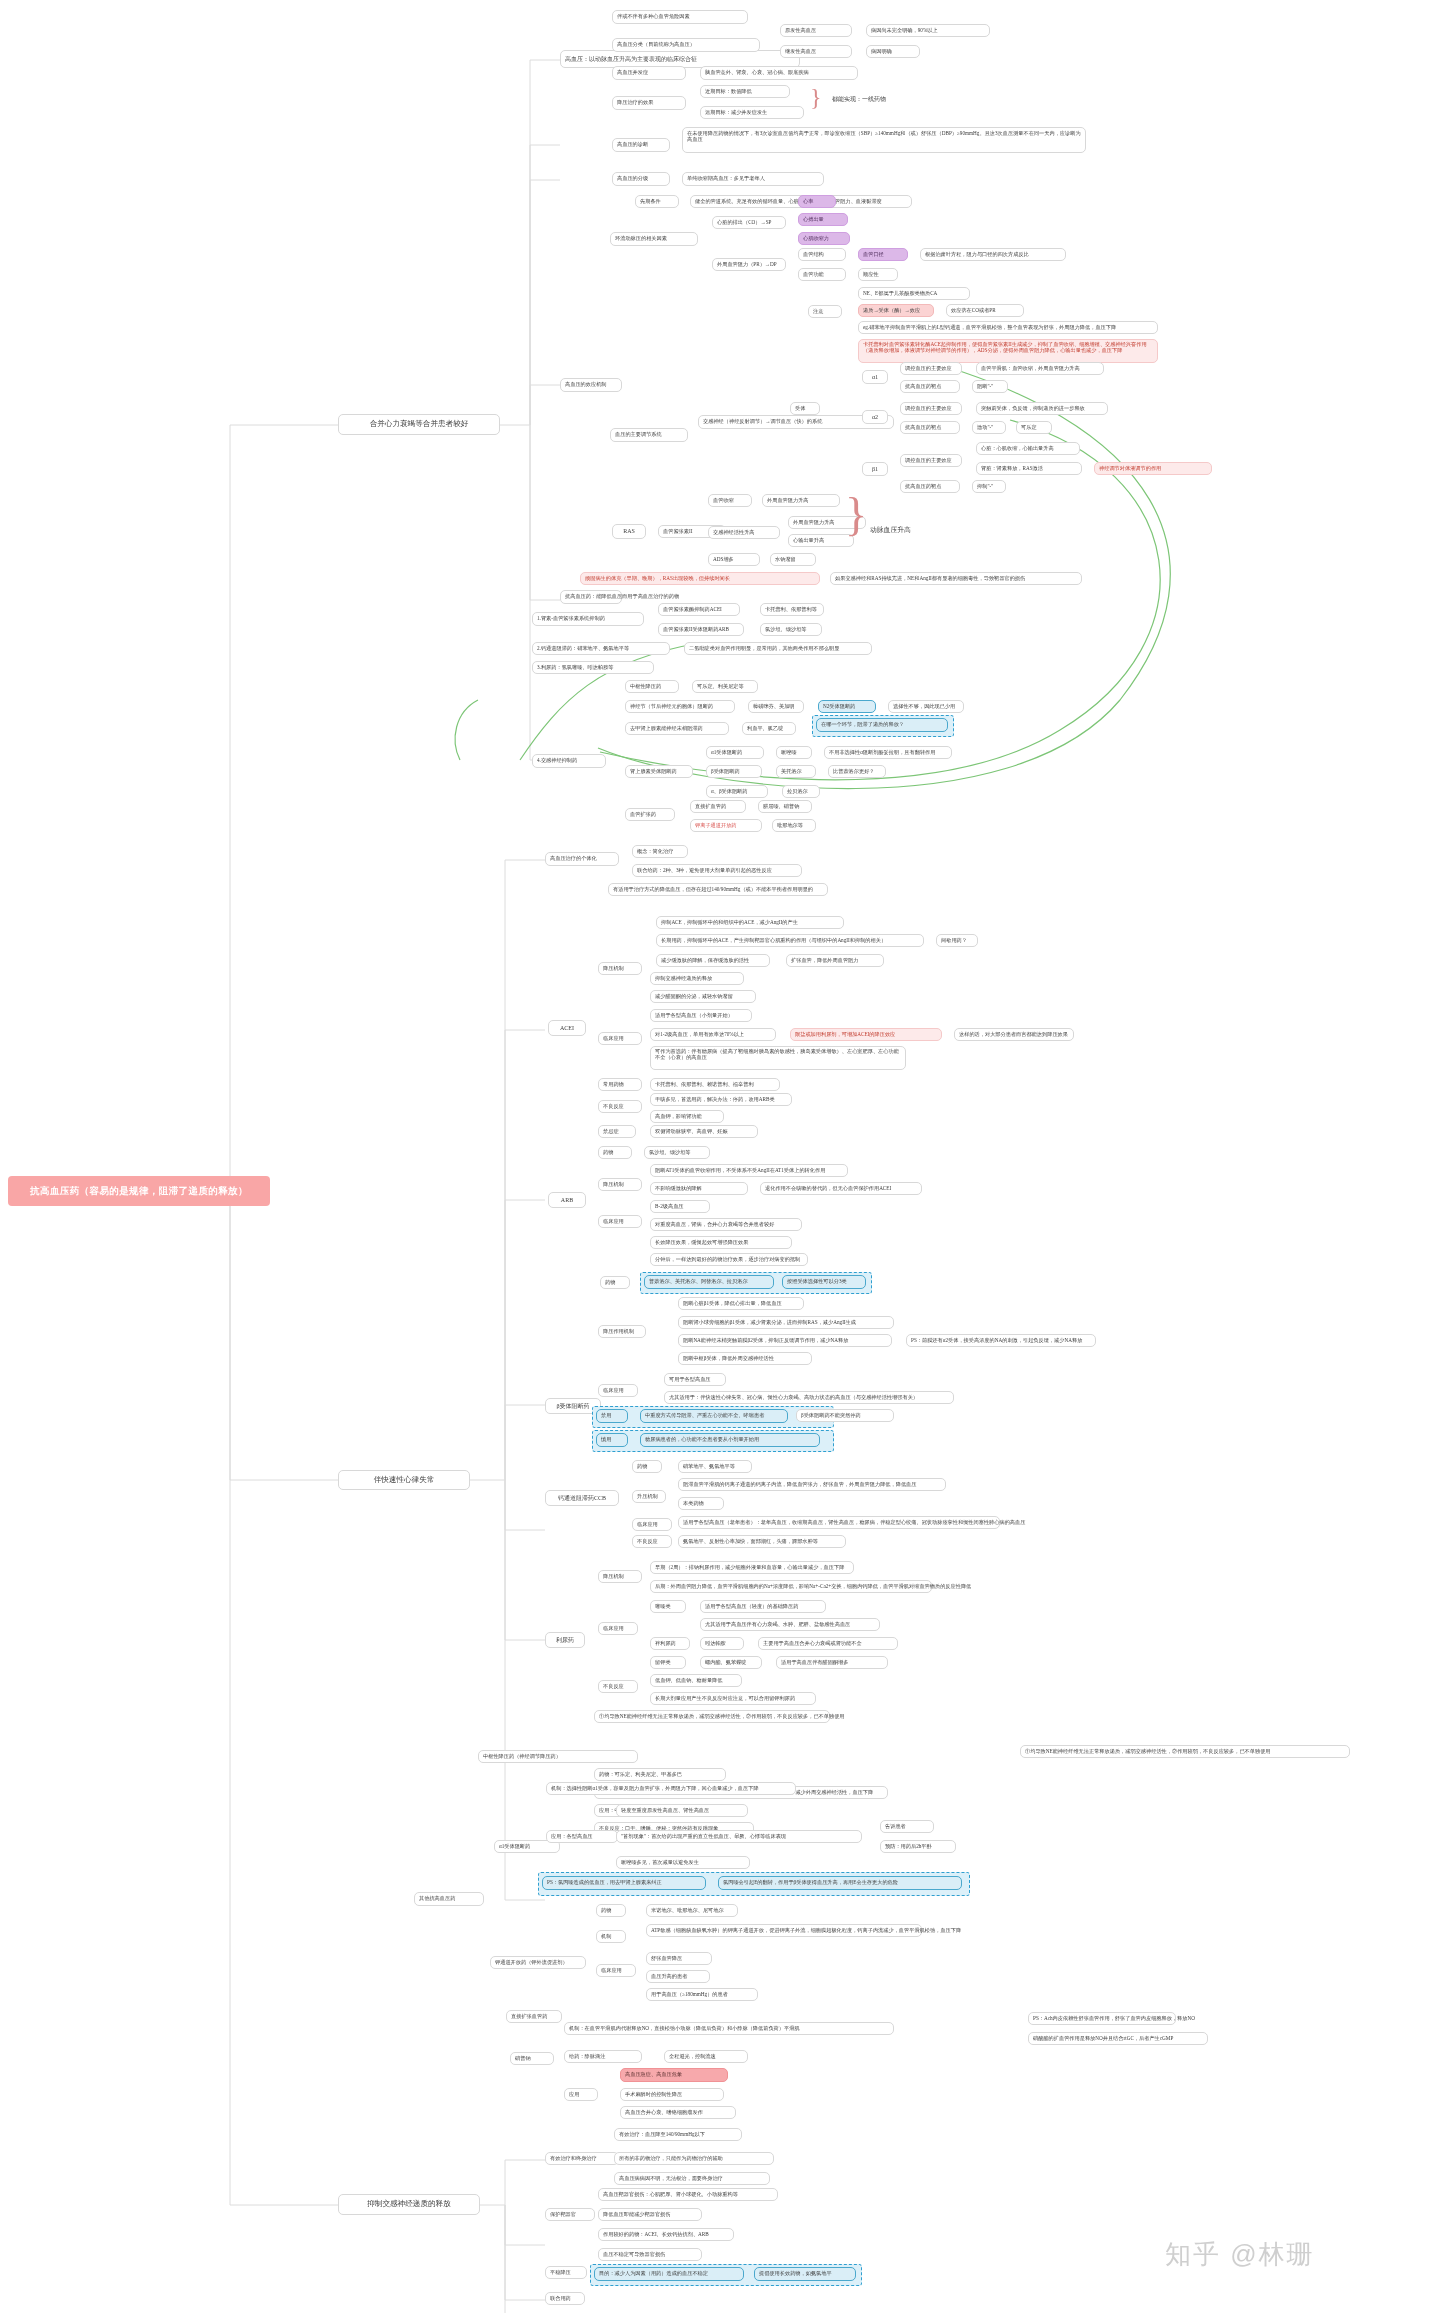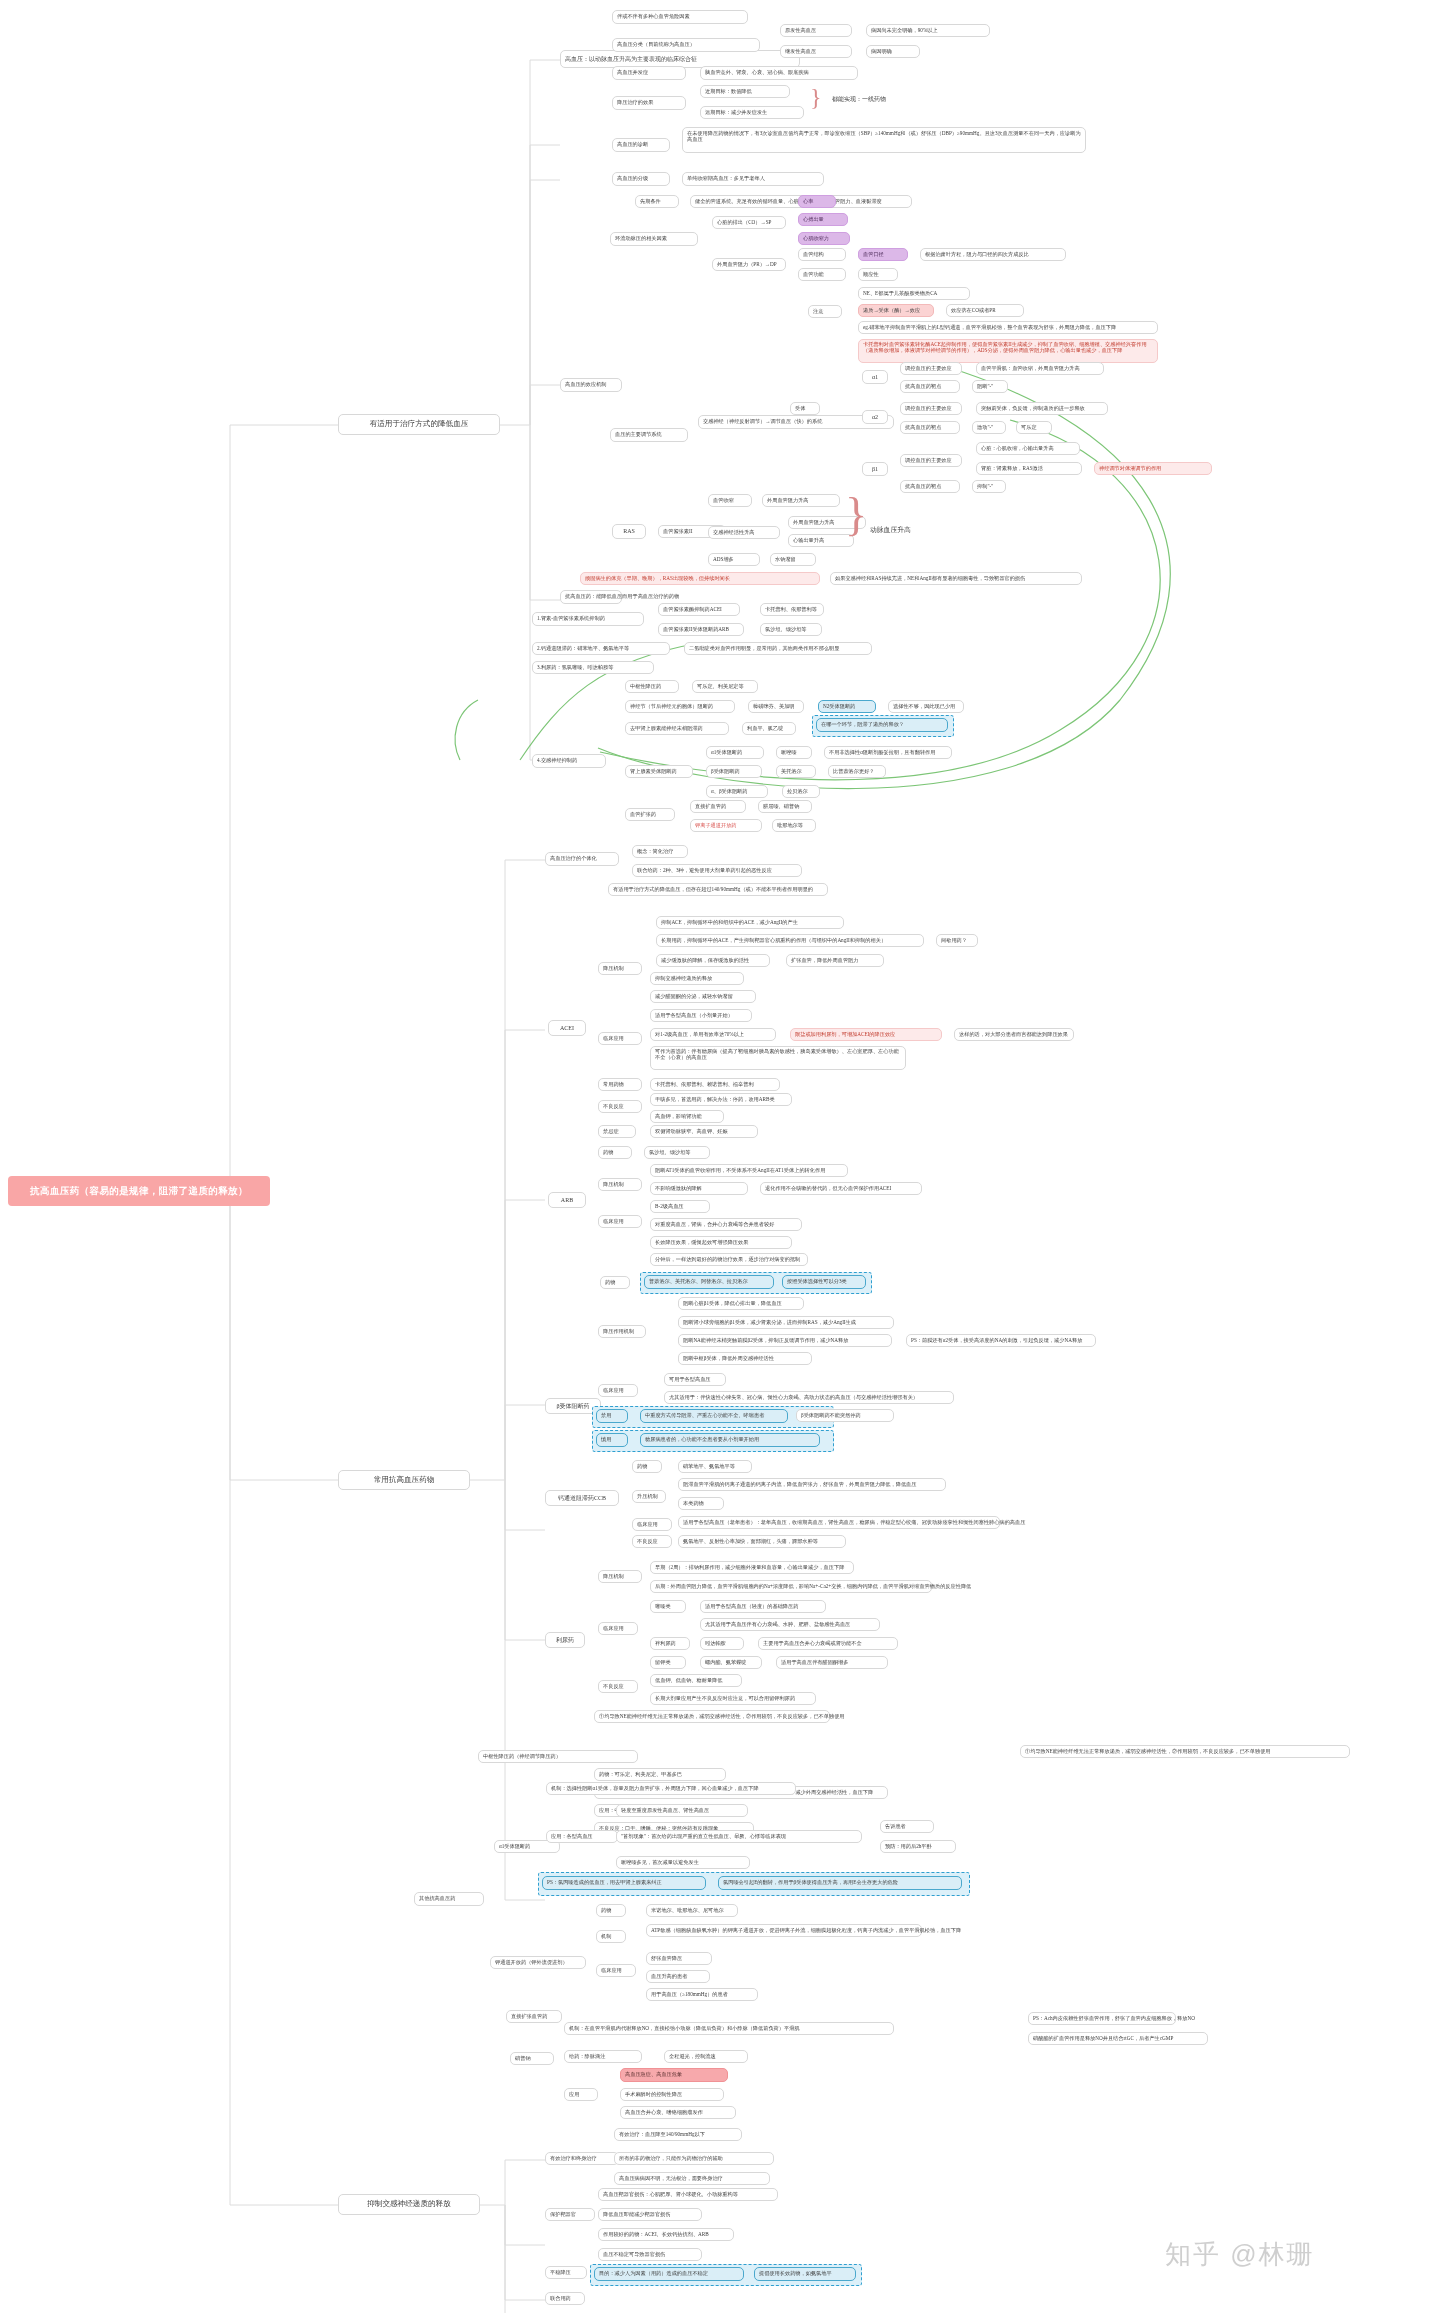--- a/index.html
+++ b/index.html
@@ -56,22 +56,22 @@
     </g>
 
     <path d="M905 355 C1160 420, 1230 560, 1120 700 C1010 830, 700 790, 598 748" stroke="#7cc576" stroke-width="1.2" fill="none"></path>
     <path d="M1010 420 C1190 470, 1210 640, 1060 730 C930 810, 700 775, 600 752" stroke="#7cc576" stroke-width="1.2" fill="none"></path>
     <path d="M520 760 C560 700, 600 660, 700 643" stroke="#7cc576" stroke-width="1.2" fill="none"></path>
     <path d="M460 760 C450 740, 455 712, 478 700" stroke="#7cc576" stroke-width="1.2" fill="none"></path>
   </svg>
 
   <div class="node root t11" style="left:8px;top:1176px;width:262px;height:30px;">抗高血压药（容易的是规律，阻滞了递质的释放）</div>
 
-  <div class="node t9" style="left:338px;top:414px;width:162px;height:21px;justify-content:center;">有适用于治疗方式的降低血压</div>
-  <div class="node t9" style="left:338px;top:1470px;width:132px;height:20px;justify-content:center;">常用抗高血压药物</div>
+  <div class="node t9" style="left:338px;top:414px;width:162px;height:21px;justify-content:center;">合并心力衰竭等合并患者较好</div>
+  <div class="node t9" style="left:338px;top:1470px;width:132px;height:20px;justify-content:center;">伴快速性心律失常</div>
   <div class="node t9" style="left:338px;top:2194px;width:142px;height:21px;justify-content:center;">抑制交感神经递质的释放</div>
 
   <div class="node t7" style="left:560px;top:50px;width:240px;height:18px;">高血压：以动脉血压升高为主要表现的临床综合征</div>
   <div class="node t6" style="left:612px;top:10px;width:136px;height:14px;">伴或不伴有多种心血管危险因素</div>
   <div class="node t6" style="left:612px;top:38px;width:148px;height:14px;">高血压分类（目前统称为高血压）</div>
   <div class="node t6" style="left:780px;top:24px;width:72px;height:13px;">原发性高血压</div>
   <div class="node t6" style="left:866px;top:24px;width:124px;height:13px;">病因尚未完全明确，90%以上</div>
   <div class="node t6" style="left:780px;top:45px;width:72px;height:13px;">继发性高血压</div>
   <div class="node t6" style="left:866px;top:45px;width:54px;height:13px;">病因明确</div>
   <div class="node t6" style="left:612px;top:66px;width:74px;height:14px;">高血压并发症</div>

